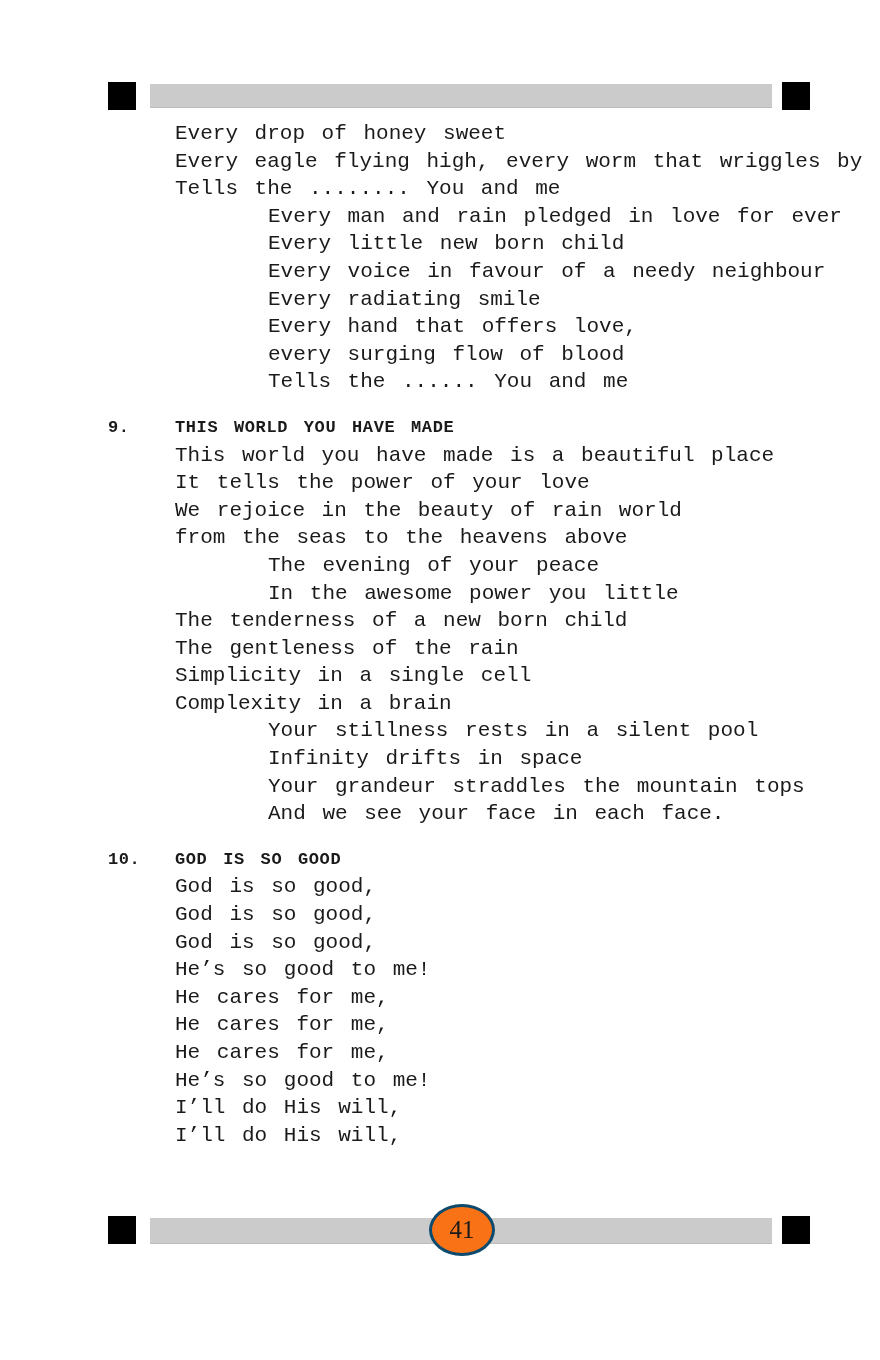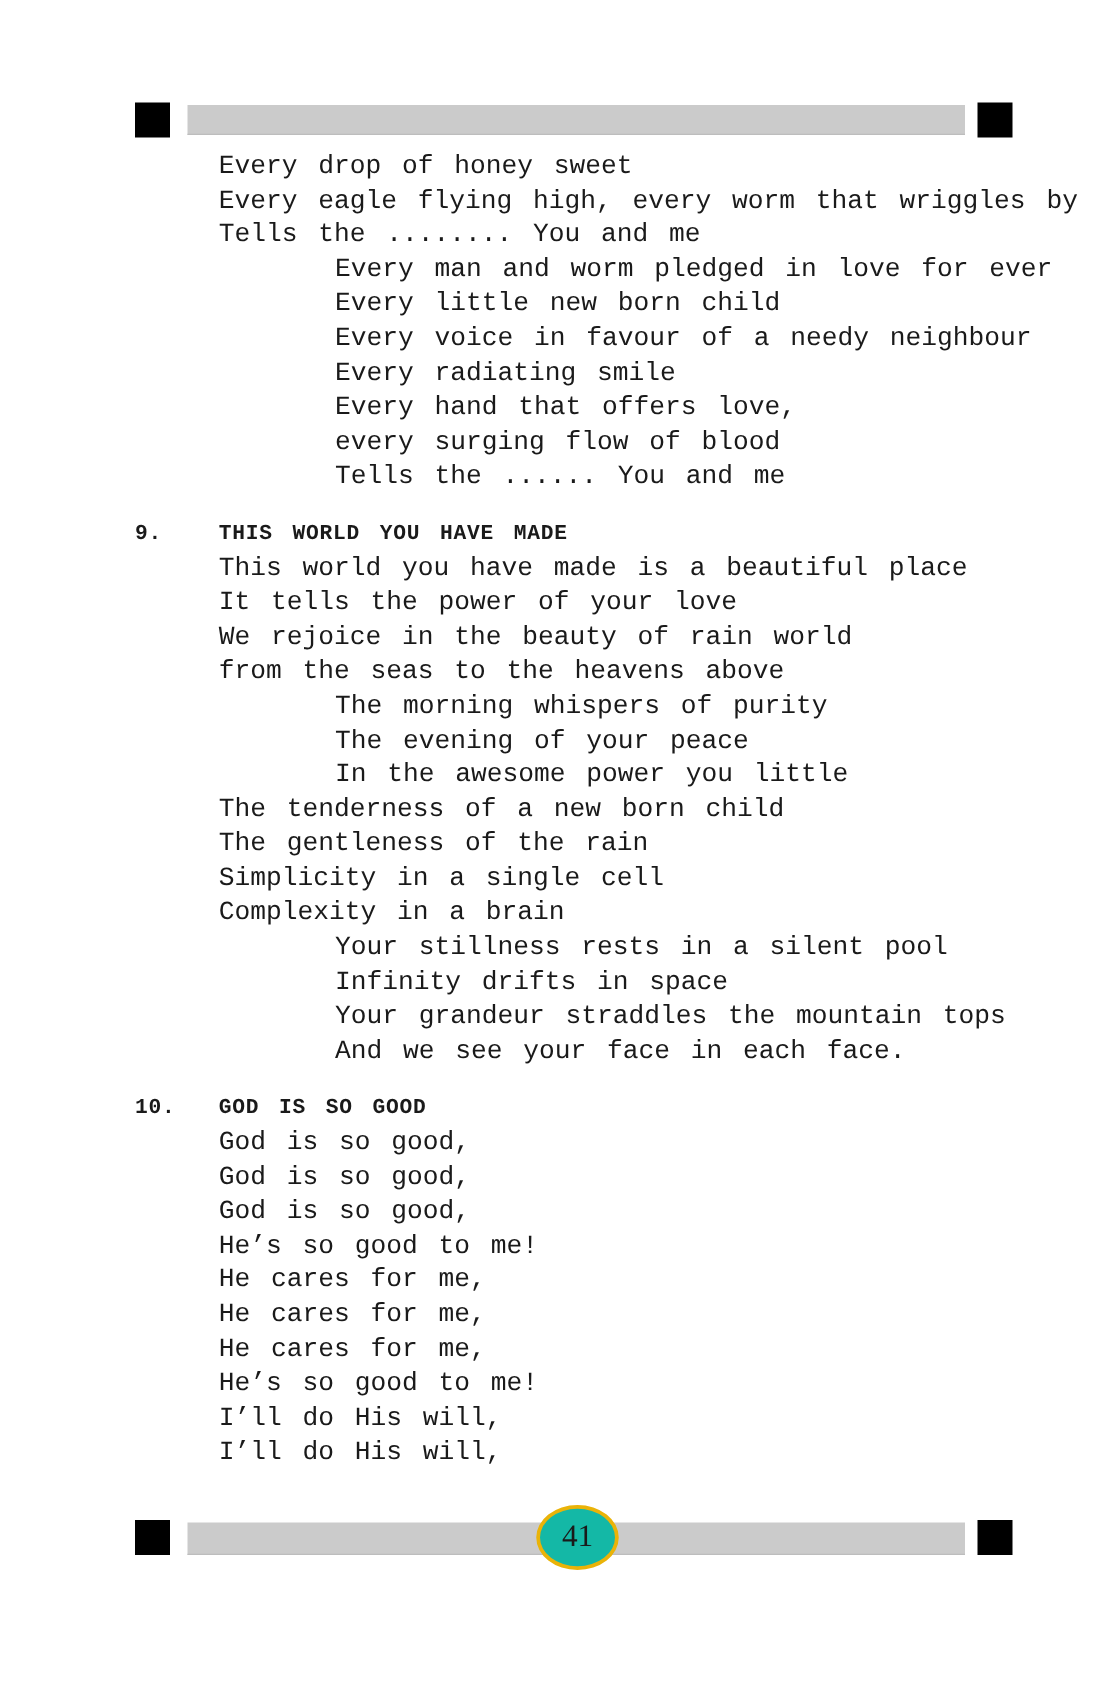--- a/index.html
+++ b/index.html
@@ -37,22 +37,22 @@
   .deco-row.header { top: 82px; }
   .deco-row.footer { top: 1216px; }
   .deco-row.footer .bar { height: 26px; }
 
   .page-number-oval {
     position: absolute;
     left: 429px;
     top: -12px;
     width: 66px;
     height: 52px;
-    background: #14b8a6;
-    border: 3px solid #eab308;
+    background: #f97316;
+    border: 3px solid #0c4a6e;
     border-radius: 50%;
     display: flex;
     align-items: center;
     justify-content: center;
     font-size: 25px;
     color: #1a1a1a;
   }
 
   
   .content {
@@ -94,35 +94,34 @@
     <div class="sq left"></div>
     <div class="bar"></div>
     <div class="sq right"></div>
   </div>
 
   <div class="content" id="content">
       <div class="song">
         <div class="line">Every drop of honey sweet</div>
         <div class="line">Every eagle flying high, every worm that wriggles by</div>
         <div class="line">Tells the ........ You and me</div>
-        <div class="line indent">Every man and worm pledged in love for ever</div>
+        <div class="line indent">Every man and rain pledged in love for ever</div>
         <div class="line indent">Every little new born child</div>
         <div class="line indent">Every voice in favour of a needy neighbour</div>
         <div class="line indent">Every radiating smile</div>
         <div class="line indent">Every hand that offers love,</div>
         <div class="line indent">every surging flow of blood</div>
         <div class="line indent">Tells the ...... You and me</div>
       </div>
       <div class="song">
         <div class="song-title-row"><span class="song-number">9.</span><span>THIS WORLD YOU HAVE MADE</span></div>
         <div class="line">This world you have made is a beautiful place</div>
         <div class="line">It tells the power of your love</div>
         <div class="line">We rejoice in the beauty of rain world</div>
         <div class="line">from the seas to the heavens above</div>
-        <div class="line indent">The morning whispers of purity</div>
         <div class="line indent">The evening of your peace</div>
         <div class="line indent">In the awesome power you little</div>
         <div class="line">The tenderness of a new born child</div>
         <div class="line">The gentleness of the rain</div>
         <div class="line">Simplicity in a single cell</div>
         <div class="line">Complexity in a brain</div>
         <div class="line indent">Your stillness rests in a silent pool</div>
         <div class="line indent">Infinity drifts in space</div>
         <div class="line indent">Your grandeur straddles the mountain tops</div>
         <div class="line indent">And we see your face in each face.</div>

